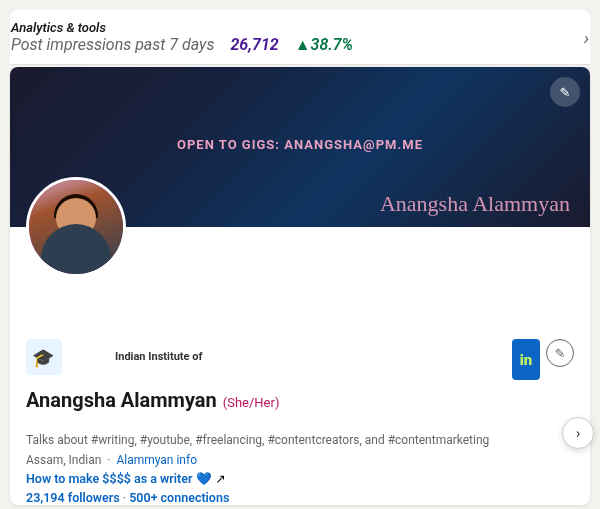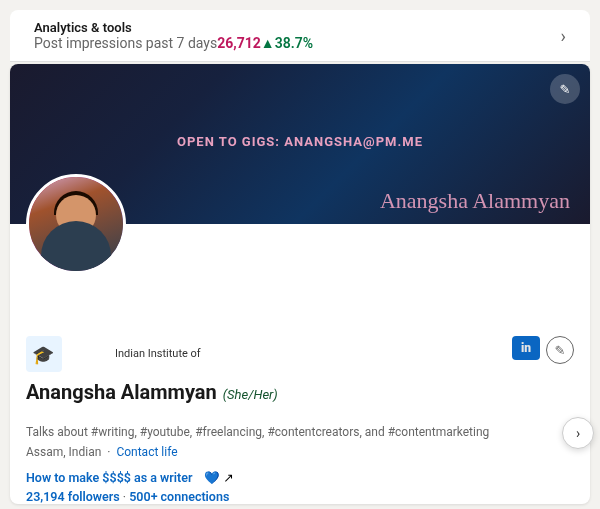--- a/index.html
+++ b/index.html
@@ -13,31 +13,32 @@
       padding: 10px;
     }
     .page-wrapper {
       width: 600px;
       background: #f3f2ef;
     }
     
     .analytics-bar {
       background: #fff;
       border-radius: 8px 8px 0 0;
-      padding: 10px 24px;
+      padding: 10px 1px;
       display: flex;
       align-items: center;
       justify-content: space-between;
       border-bottom: 1px solid #e0e0e0;
       margin-bottom: 2px;
+      font-style: italic;
     }
     .analytics-left { display: flex; flex-direction: column; }
     .analytics-title { font-size: 13px; font-weight: 600; color: #191919; }
-    .analytics-sub { font-size: 14px; color: #666; display: flex; align-items: center; gap: 0; }
-    .analytics-number { font-weight: 700; color: #be185d; }
+    .analytics-sub { font-size: 16px; color: #666; display: flex; align-items: center; gap: 16px; }
+    .analytics-number { font-weight: 700; color: #4c1d95; }
     .analytics-change { color: #057642; font-weight: 600; }
     .analytics-arrow { color: #666; font-size: 18px; cursor: pointer; }
 
     
     .profile-card {
       background: #fff;
       border-radius: 8px;
       overflow: hidden;
       box-shadow: 0 1px 3px rgba(0,0,0,0.1);
     }
@@ -185,37 +186,37 @@
       width: 36px;
       height: 36px;
       background: #e8f4ff;
       border-radius: 4px;
       display: flex;
       align-items: center;
       justify-content: center;
       font-size: 18px;
     }
     .edu-text { font-size: 11px; color: #333; line-height: 1.3; }
-    .edu-name { font-weight: 400; font-size: 11px; padding-left: 45px; }
+    .edu-name { font-weight: 700; font-size: 11px; padding-left: 45px; }
 
     .profile-actions-top {
       display: flex;
       gap: 6px;
       margin-top: 55px;
     }
     .linkedin-btn {
       width: 28px;
-      height: 24px;
+      height: 41px;
       background: #0a66c2;
       border-radius: 4px;
       display: flex;
       align-items: center;
       justify-content: center;
-      color: #e5e5e5;
-      font-size: 12px;
+      color: #bef264;
+      font-size: 15px;
       font-weight: 900;
       cursor: pointer;
     }
     .edit-pencil-btn {
       width: 28px;
       height: 28px;
       border: 1.5px solid #666;
       border-radius: 50%;
       display: flex;
       align-items: center;
@@ -236,22 +237,21 @@
       gap: 6px;
       flex-wrap: wrap;
     }
     .profile-name {
       font-size: 20px;
       font-weight: 700;
       color: #191919;
     }
     .profile-pronouns {
       font-size: 13px;
-      color: #14532d;
-      font-style: italic;
+      color: #be185d;
     }
     .profile-bio {
       font-size: 13px;
       color: #333;
       line-height: 1.5;
       margin-top: 4px;
     }
     .bio-heart {
       color: #e74c3c;
     }
@@ -265,24 +265,24 @@
       font-size: 12px;
       color: #666;
       margin-top: 4px;
     }
     .profile-location a, .profile-link a {
       color: #0a66c2;
       text-decoration: none;
     }
     .profile-link {
       font-size: 12.5px;
-      margin-top: 11px;
-      display: flex;
-      align-items: center;
-      gap: 12px;
+      margin-top: 4px;
+      display: flex;
+      align-items: center;
+      gap: 4px;
     }
     .profile-link a {
       font-weight: 600;
     }
     .followers-row {
       font-size: 12.5px;
       color: #666;
       margin-top: 4px;
     }
     .followers-row strong {
@@ -367,21 +367,21 @@
 
     <div class="name-section">
       <div class="name-row">
         <span class="profile-name">Anangsha Alammyan</span>
         <span class="profile-pronouns">(She/Her)</span>
       </div>
       <div class="profile-hashtags">Talks about #writing, #youtube, #freelancing, #contentcreators, and #contentmarketing</div>
       <div class="profile-location">
         <span>Assam, Indian</span>
         &nbsp;·&nbsp;
-        <a href="#">Contact life</a>
+        <a href="#">Alammyan info</a>
       </div>
       <div class="profile-link">
         <a href="#">How to make $$$$ as a writer</a>
         <span>💙 ↗</span>
       </div>
       <div class="followers-row">
         <strong>23,194 followers</strong>
         <span> · </span>
         <strong>500+ connections</strong>
       </div>

